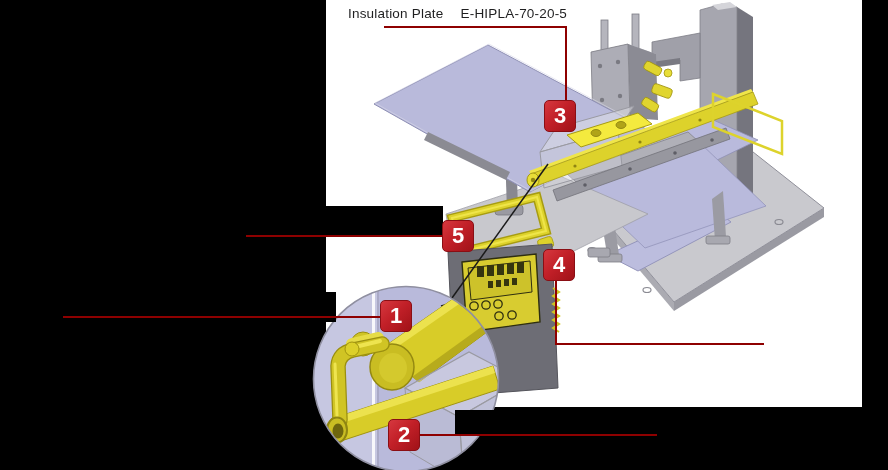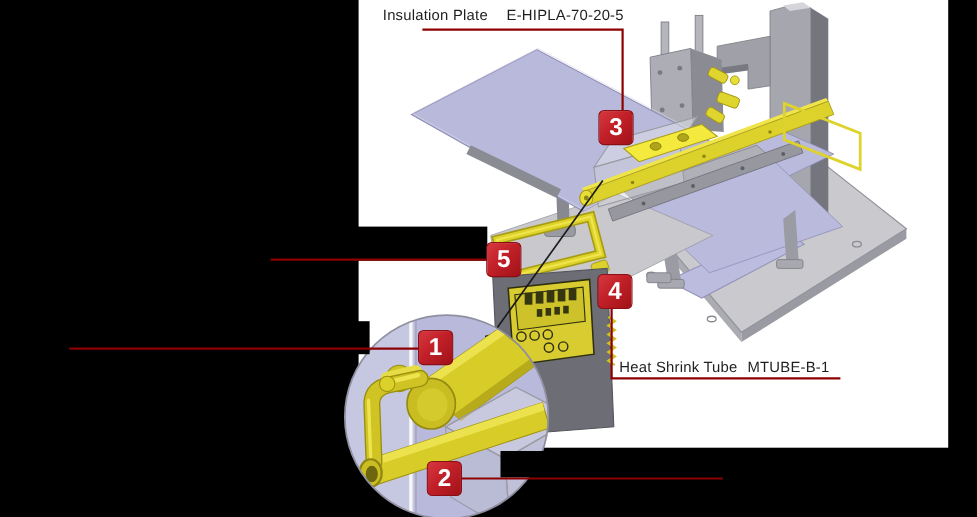--- a/index.html
+++ b/index.html
@@ -203,23 +203,20 @@
       <path d="M 246 236 L 442 236"></path>
       <path d="M 556 281 L 556 344 L 764 344"></path>
       <path d="M 63 317 L 380 317"></path>
       <path d="M 420 435 L 657 435"></path>
     </g>
   </svg>
 
   <div class="label" style="left:348px;top:6px;">
     <span>Insulation Plate</span><span class="part">E-HIPLA-70-20-5</span>
   </div>
-  <div class="label" style="left:563px;top:326px;">
-    <span>Heat Shrink Tube</span><span class="part" style="margin-left:9px;">MTUBE-B-1</span>
-  </div>
 
   <div class="hidden-label" style="left:210px;top:213px;"></div>
   <div class="hidden-label" style="left:66px;top:297px;"></div>
   <div class="hidden-label" style="left:500px;top:413px;"></div>
 
   <div class="badge" style="left:544px;top:100px;">
       <span>3</span>
     </div>
   <div class="badge" style="left:442px;top:220px;">
       <span>5</span>

